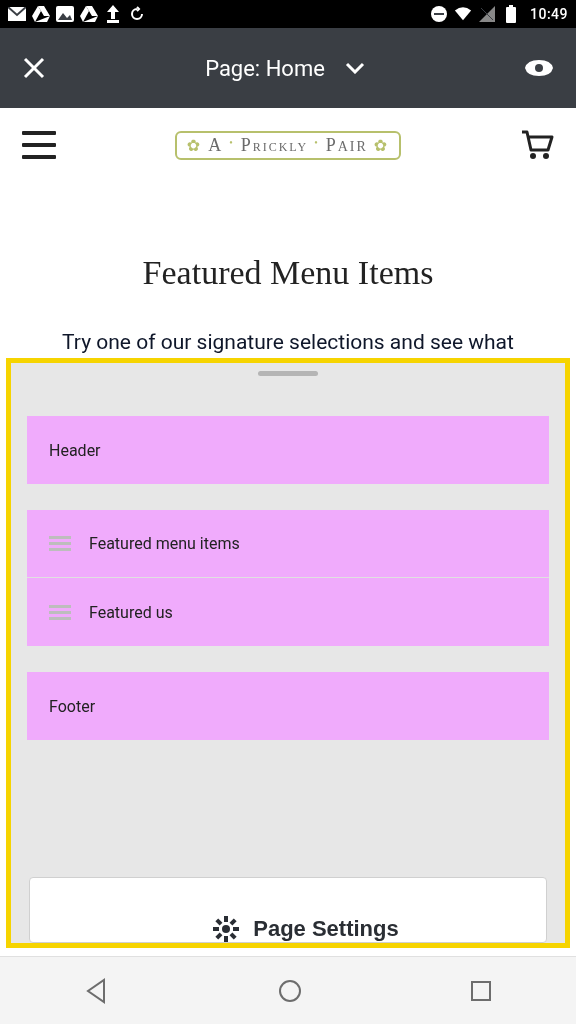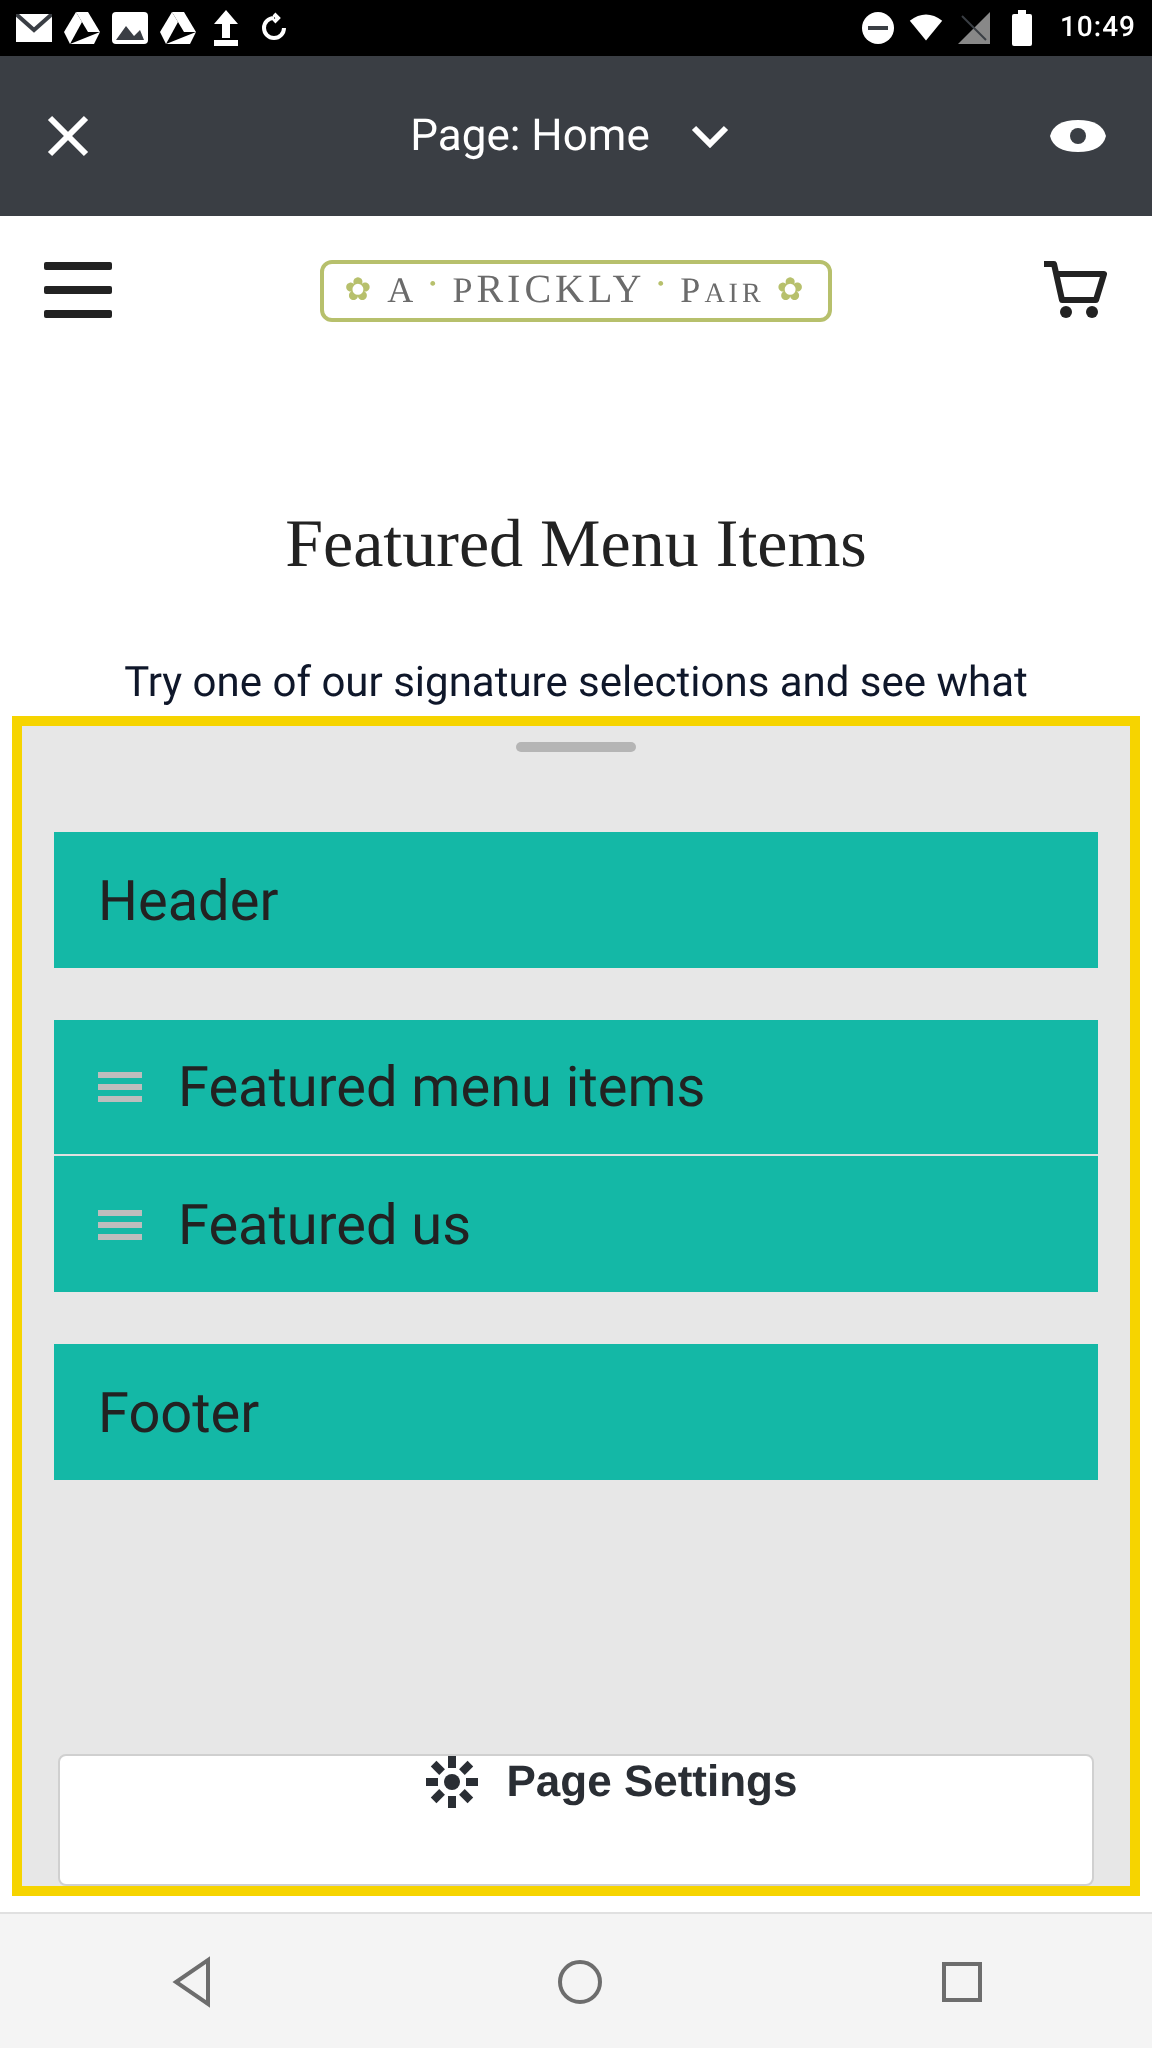--- a/index.html
+++ b/index.html
@@ -81,46 +81,46 @@
   .drag-handle {
     width: 60px;
     height: 5px;
     background: #b5b5b5;
     border-radius: 3px;
     align-self: center;
     margin: 8px 0 40px 0;
   }
   .section-group { margin: 0 16px 26px 16px; background: transparent; }
   .section-item {
-    background: #14b8a6;
+    background: #f0abfc;
     height: 68px;
     border-bottom: 1px solid #e0e0e0;
     display: flex;
     align-items: center;
     padding: 0 22px;
-    font-size: 28px;
+    font-size: 16px;
     color: #222;
     gap: 18px;
   }
   .section-group .section-item:last-child { border-bottom: none; }
   .grip {
     width: 22px;
     display: flex;
     flex-direction: column;
     gap: 3px;
   }
   .grip span { height: 3px; background: #bdbdbd; display: block; }
   .page-settings {
     margin: 16px 18px 0 18px;
     background: #fff;
     border: 1px solid #d0d0d0;
     border-radius: 4px;
     height: 66px;
     display: flex;
-    align-items: flex-start;
+    align-items: flex-end;
     justify-content: center;
     gap: 14px;
     font-size: 22px;
     font-weight: 700;
     color: #2a2e34;
     padding-left: 36px;
   }
   .navbar {
     position: absolute;
     left: 0; right: 0; bottom: 0;
@@ -231,21 +231,21 @@
 <div class="siteheader">
   <div class="hamburger">
     <span></span>
       <span></span>
       <span></span>
   </div>
   <div class="logo">
     <span class="bee">✿</span>
     <span>A</span>
       <span class="dot">•</span>
-      <span>P<span style="font-size:20px">RICKLY</span></span>
+      <span>P<span style="font-size:12px">RICKLY</span></span>
       <span class="dot">•</span>
       <span>P<span style="font-size:14px">AIR</span></span>
     <span class="bee">✿</span>
   </div>
   <span class="cart-icon">
     <svg width="34" height="30" viewBox="0 0 34 30">
         <path d="M2 2 L7 2 L11 20 L28 20 L32 7 L9 7" fill="none" stroke="#222" stroke-width="3" stroke-linejoin="round"></path>
         <circle cx="13" cy="26" r="3" fill="#222"></circle>
         <circle cx="26" cy="26" r="3" fill="#222"></circle>
       </svg>

